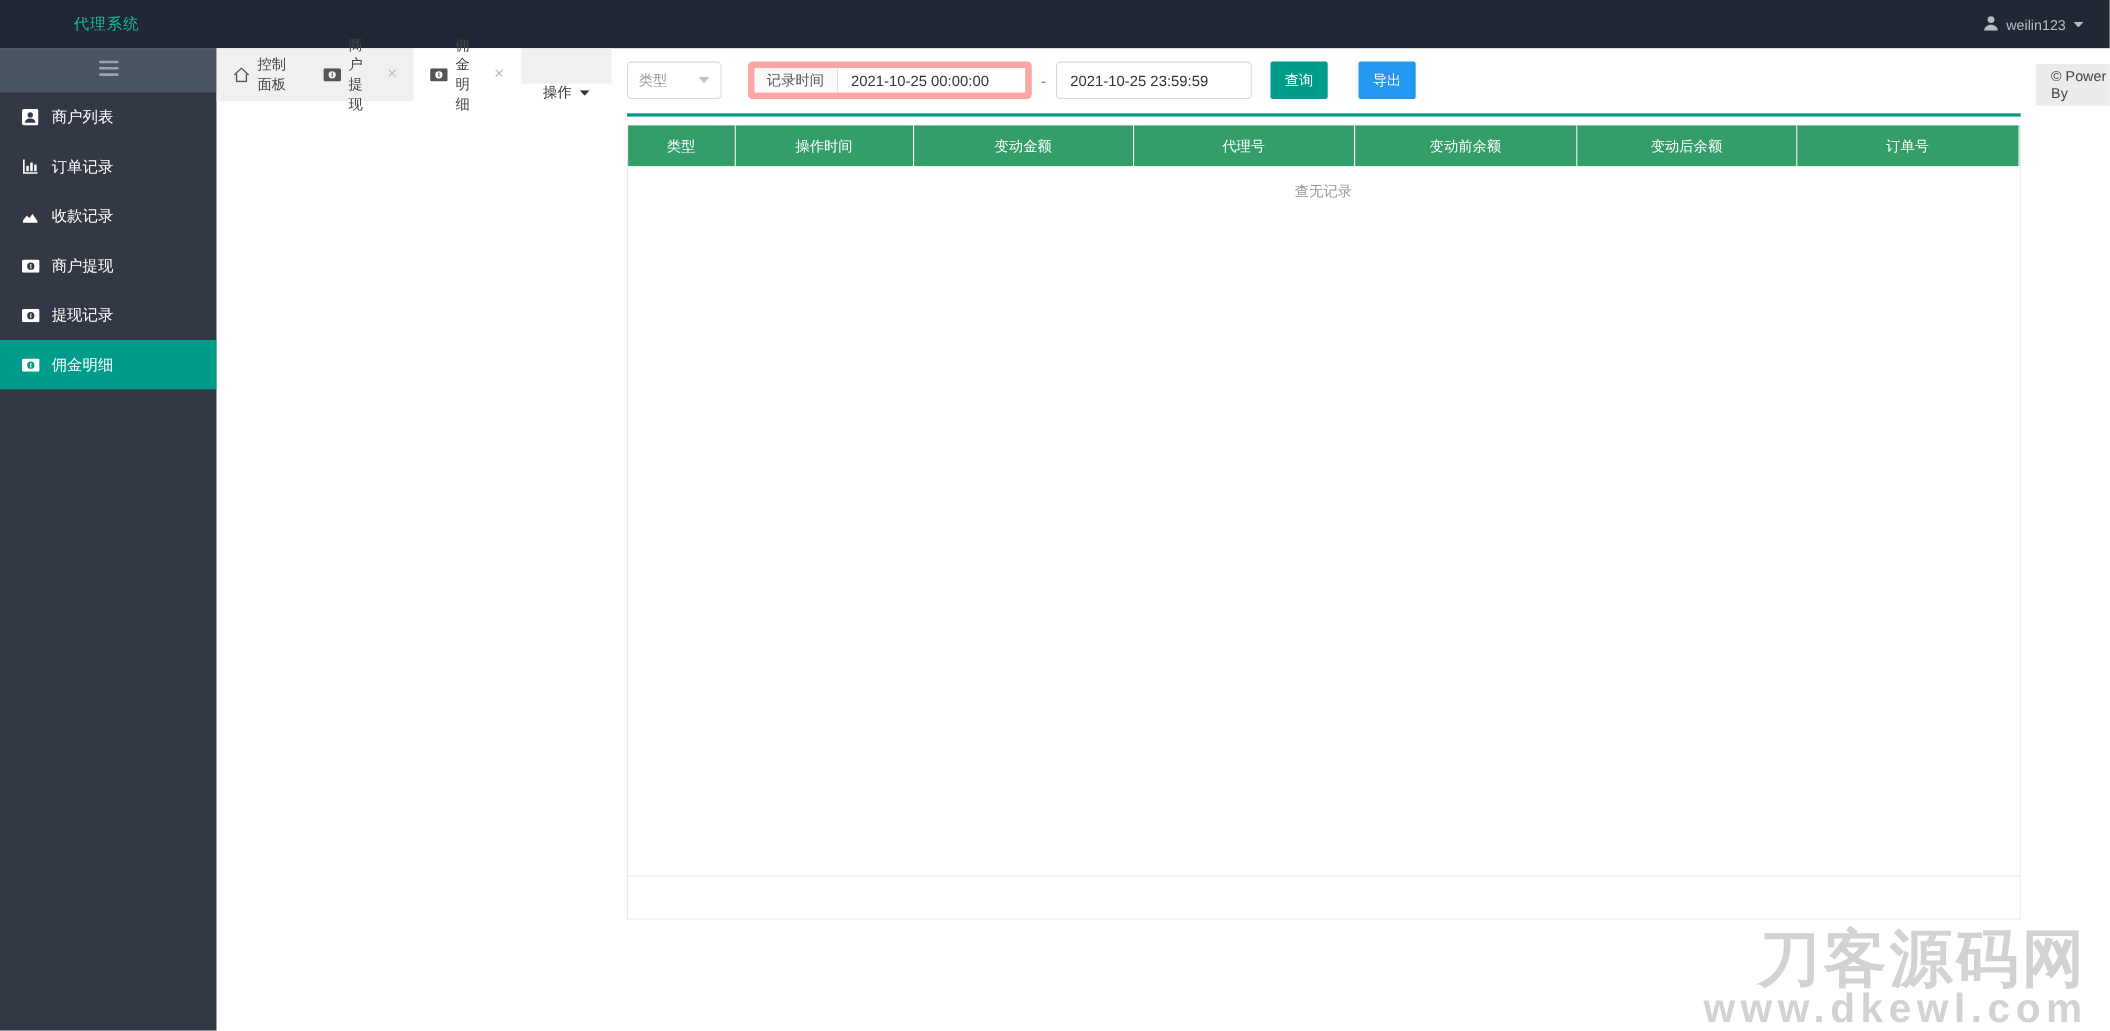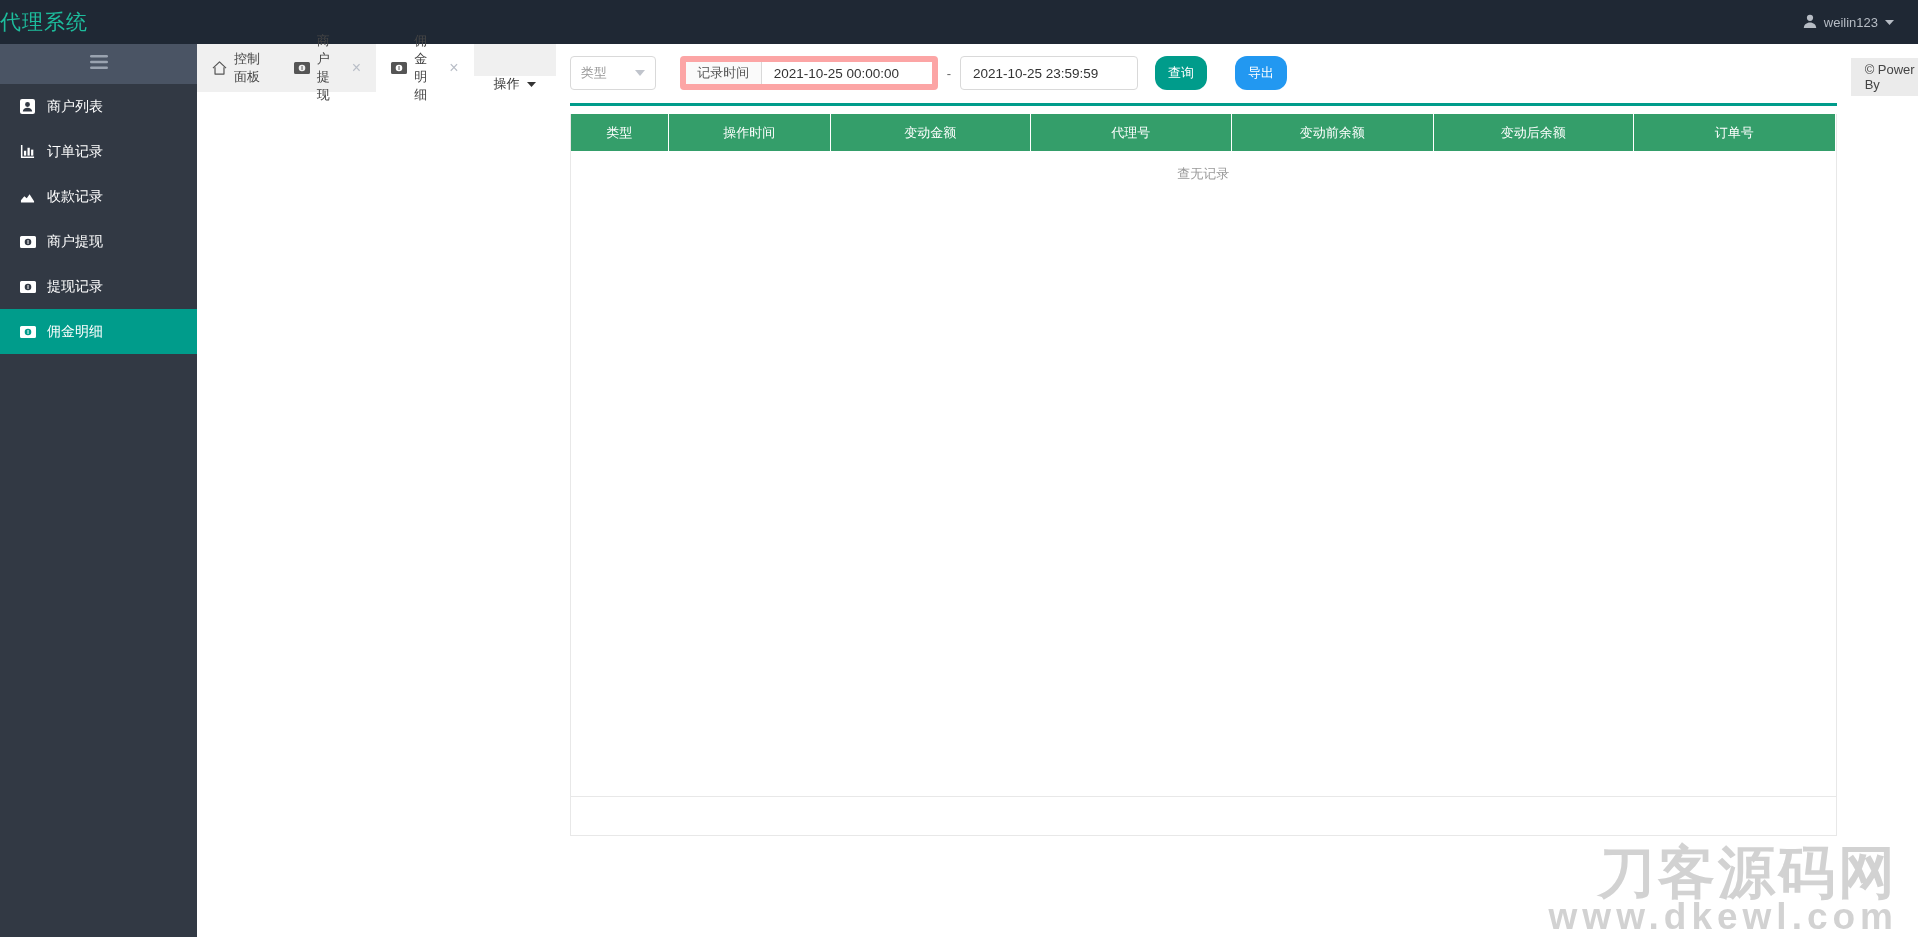--- a/index.html
+++ b/index.html
@@ -3,21 +3,21 @@
 <meta charset="utf-8">
 <style>
   * { box-sizing: border-box; margin: 0; padding: 0; }
   html,body { width:1918px; height:937px; }
   body {
     font-family: "Liberation Sans", "DejaVu Sans", sans-serif;
     background:#fff; overflow:hidden; position:relative;
   }
   
   .topbar { height:44px; background:#1f2834; display:flex; align-items:center; justify-content:space-between; }
-  .brand { color:var(--brand-green,#1dbc9c); font-size:21px; letter-spacing:1px;text-align:center; }
+  .brand { color:var(--brand-green,#1dbc9c); font-size:14px; padding-left:67px; letter-spacing:1px;text-align:center; }
   .user-menu { display:flex; align-items:center; gap:7px; color:#b6bcc4; font-size:13px; margin-right:24px; cursor:pointer; }
   .user-menu .caret { color:#b6bcc4; display:flex; }
 
   
   .layout { display:flex; height:893px; }
   .sidebar { width:197px; background:#323944; flex-shrink:0; }
   .sb-toggle { height:40px; background:#4a5464; color:#9aa3b0; display:flex; align-items:center; justify-content:center; cursor:pointer; }
   .nav-item { height:45px; display:flex; align-items:center; padding-left:19px; gap:11px; color:#fff; font-size:14px; cursor:pointer; }
   .nav-item.active { background:var(--accent-teal,#009c8b); }
   .nav-item .icon { width:17px; display:flex; justify-content:center; color:#fff; }
@@ -39,21 +39,21 @@
   .filters { display:flex; align-items:center; }
   .sel { width:86px; height:34px; border:1px solid #d9d9d9; border-radius:4px; background:#fff;
          display:flex; align-items:center; justify-content:space-between; padding:0 10px;
          color:#999; font-size:13px; cursor:pointer; }
   .sel .caret { color:#c0c4cc; display:flex; }
   .dgroup { display:flex; margin-left:24px; border:6px solid #fca5a5; border-radius:4px; height:34px; overflow:hidden; }
   .addon { width:76px; background:#fafafa; border-right:1px solid #d9d9d9; display:flex; align-items:center; justify-content:center; font-size:13px; color:#555; }
   .dinput { border:none; outline:none; width:170px; padding:0 12px; font-size:13.5px; color:#333; font-family:inherit; background:#fff; }
   .dash { margin:0 9px; color:#666; font-size:13px; }
   .solo { border:1px solid #d9d9d9; border-radius:4px; height:34px; width:178px; }
-  .btn { height:34px; min-width:50px; padding:0 13px; border:none; border-radius:12px; color:#fff; font-size:13px; cursor:pointer; font-family:inherit; }
+  .btn { height:34px; min-width:50px; padding:0 13px; border:none; border-radius:2px; color:#fff; font-size:13px; cursor:pointer; font-family:inherit; }
   .btn.teal { background:var(--accent-teal,#009c8b); margin-left:17px; }
   .btn.blue { background:var(--export-blue,#2298f1); margin-left:28px; }
 
   .teal-line { height:3px; background:var(--accent-teal,#009c8b); margin-top:13px; }
 
   
   .grid { margin-top:8px; border:1px solid #e8e8e8; border-top:none; }
   .ghead { display:flex; height:37px; }
   .gcell { background:var(--header-green,#349e6a); color:#fff; font-size:13px; display:flex; align-items:center; justify-content:center; border-right:1px solid #fff; }
   .gfill { flex:1; background:#f3f3f3; }

